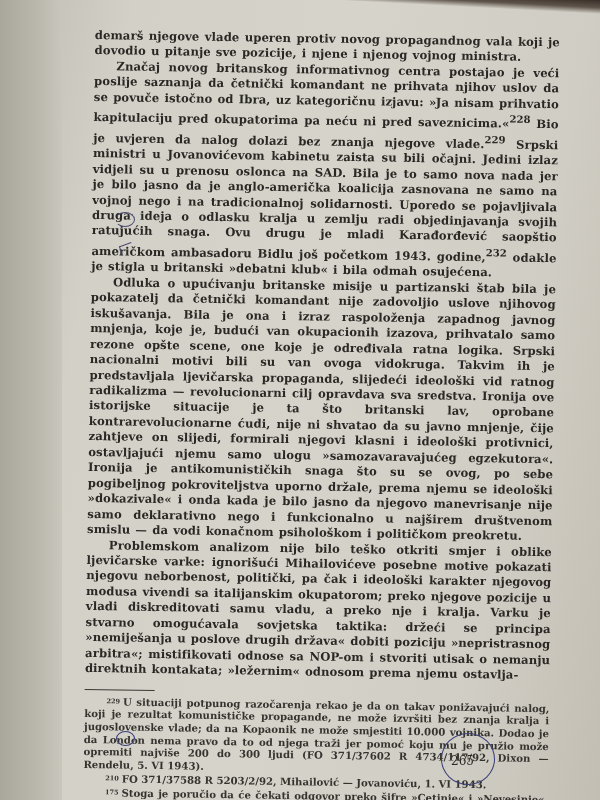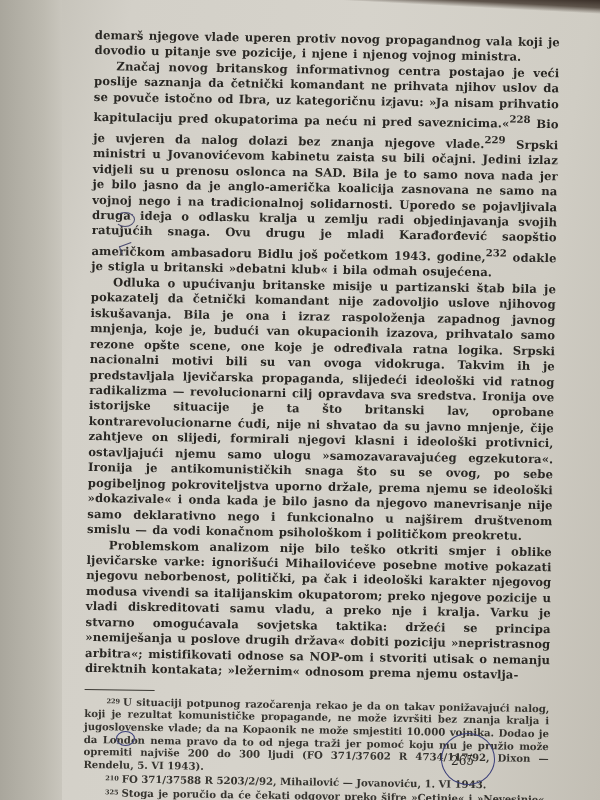--- a/index.html
+++ b/index.html
@@ -67,21 +67,21 @@
     <p class="indent"><span>Značaj novog britanskog informativnog centra postajao je veći poslije saznanja da četnički komandant ne prihvata njihov uslov da se povuče istočno od Ibra, uz kategoričnu izjavu: »Ja nisam prihvatio kapitulaciju pred okupatorima pa neću ni pred saveznicima.«</span><sup class="fn">228</sup><span> Bio je uvjeren da nalog dolazi bez znanja njegove vlade.</span><sup class="fn">229</sup><span> Srpski ministri u Jovanovićevom kabinetu zaista su bili očajni. Jedini izlaz vidjeli su u prenosu oslonca na SAD. Bila je to samo nova nada jer je bilo jasno da je anglo-američka koalicija zasnovana ne samo na vojnoj nego i na tradicionalnoj solidarnosti. Uporedo se pojavljivala druga ideja o odlasku kralja u zemlju radi objedinjavanja svojih ratujućih snaga. Ovu drugu je mladi Karađorđević saopštio američkom ambasadoru Bidlu još početkom 1943. godine,</span><sup class="fn">232</sup><span> odakle je stigla u britanski »debatni klub« i bila odmah osujećena.</span></p>
     <p class="indent">Odluka o upućivanju britanske misije u partizanski štab bila je pokazatelj da četnički komandant nije zadovoljio uslove njihovog iskušavanja. Bila je ona i izraz raspoloženja zapadnog javnog mnjenja, koje je, budući van okupacionih izazova, prihvatalo samo rezone opšte scene, one koje je određivala ratna logika. Srpski nacionalni motivi bili su van ovoga vidokruga. Takvim ih je predstavljala ljevičarska propaganda, slijedeći ideološki vid ratnog radikalizma — revolucionarni cilj opravdava sva sredstva. Ironija ove istorijske situacije je ta što britanski lav, oprobane kontrarevolucionarne ćudi, nije ni shvatao da su javno mnjenje, čije zahtjeve on slijedi, formirali njegovi klasni i ideološki protivnici, ostavljajući njemu samo ulogu »samozavaravajućeg egzekutora«. Ironija je antikomunističkih snaga što su se ovog, po sebe pogibeljnog pokroviteljstva uporno držale, prema njemu se ideološki »dokazivale« i onda kada je bilo jasno da njegovo manevrisanje nije samo deklarativno nego i funkcionalno u najširem društvenom smislu — da vodi konačnom psihološkom i političkom preokretu.</p>
     <p class="indent lastline">Problemskom analizom nije bilo teško otkriti smjer i oblike ljevičarske varke: ignorišući Mihailovićeve posebne motive pokazati njegovu neborbenost, politički, pa čak i ideološki karakter njegovog modusa vivendi sa italijanskim okupatorom; preko njegove pozicije u vladi diskreditovati samu vladu, a preko nje i kralja. Varku je stvarno omogućavala sovjetska taktika: držeći se principa »nemiješanja u poslove drugih država« dobiti poziciju »nepristrasnog arbitra«; mistifikovati odnose sa NOP-om i stvoriti utisak o nemanju direktnih kontakata; »ležernim« odnosom prema njemu ostavlja-</p>
   </div>
 
   <div class="rule"></div>
 
   <div class="notes">
     <p><span class="num">229</span><span>U situaciji potpunog razočarenja rekao je da on takav ponižavajući nalog, koji je rezultat komunističke propagande, ne može izvršiti bez znanja kralja i jugoslovenske vlade; da na Kopaonik ne može smjestiti 10.000 vojnika. Dodao je da London nema pravo da to od njega traži jer pomoć koju mu je pružio može opremiti najviše 200 do 300 ljudi (FO 371/37602 R 4734/117/92, Dixon — Rendelu, 5. VI 1943).</span></p>
     <p><span class="num">210</span><span>FO 371/37588 R 5203/2/92, Mihailović — Jovanoviću, 1. VI 1943.</span></p>
-    <p><span class="num">325</span><span>Stoga je poručio da će čekati odgovor preko šifre »Cetinje« i »Nevesinje«. Ako one ne budu upotrijebljene, smatraće da ne dolaze od vlade.</span></p>
+    <p><span class="num">175</span><span>Stoga je poručio da će čekati odgovor preko šifre »Cetinje« i »Nevesinje«. Ako one ne budu upotrijebljene, smatraće da ne dolaze od vlade.</span></p>
 
   </div>
 </div>
 
 <div class="pen-circle-small"></div>
 <div class="pen-mark"></div>
 <div class="pen-circle-fn"></div>
 <div class="pen-circle"></div>
 <div class="page-number">265</div>
 

